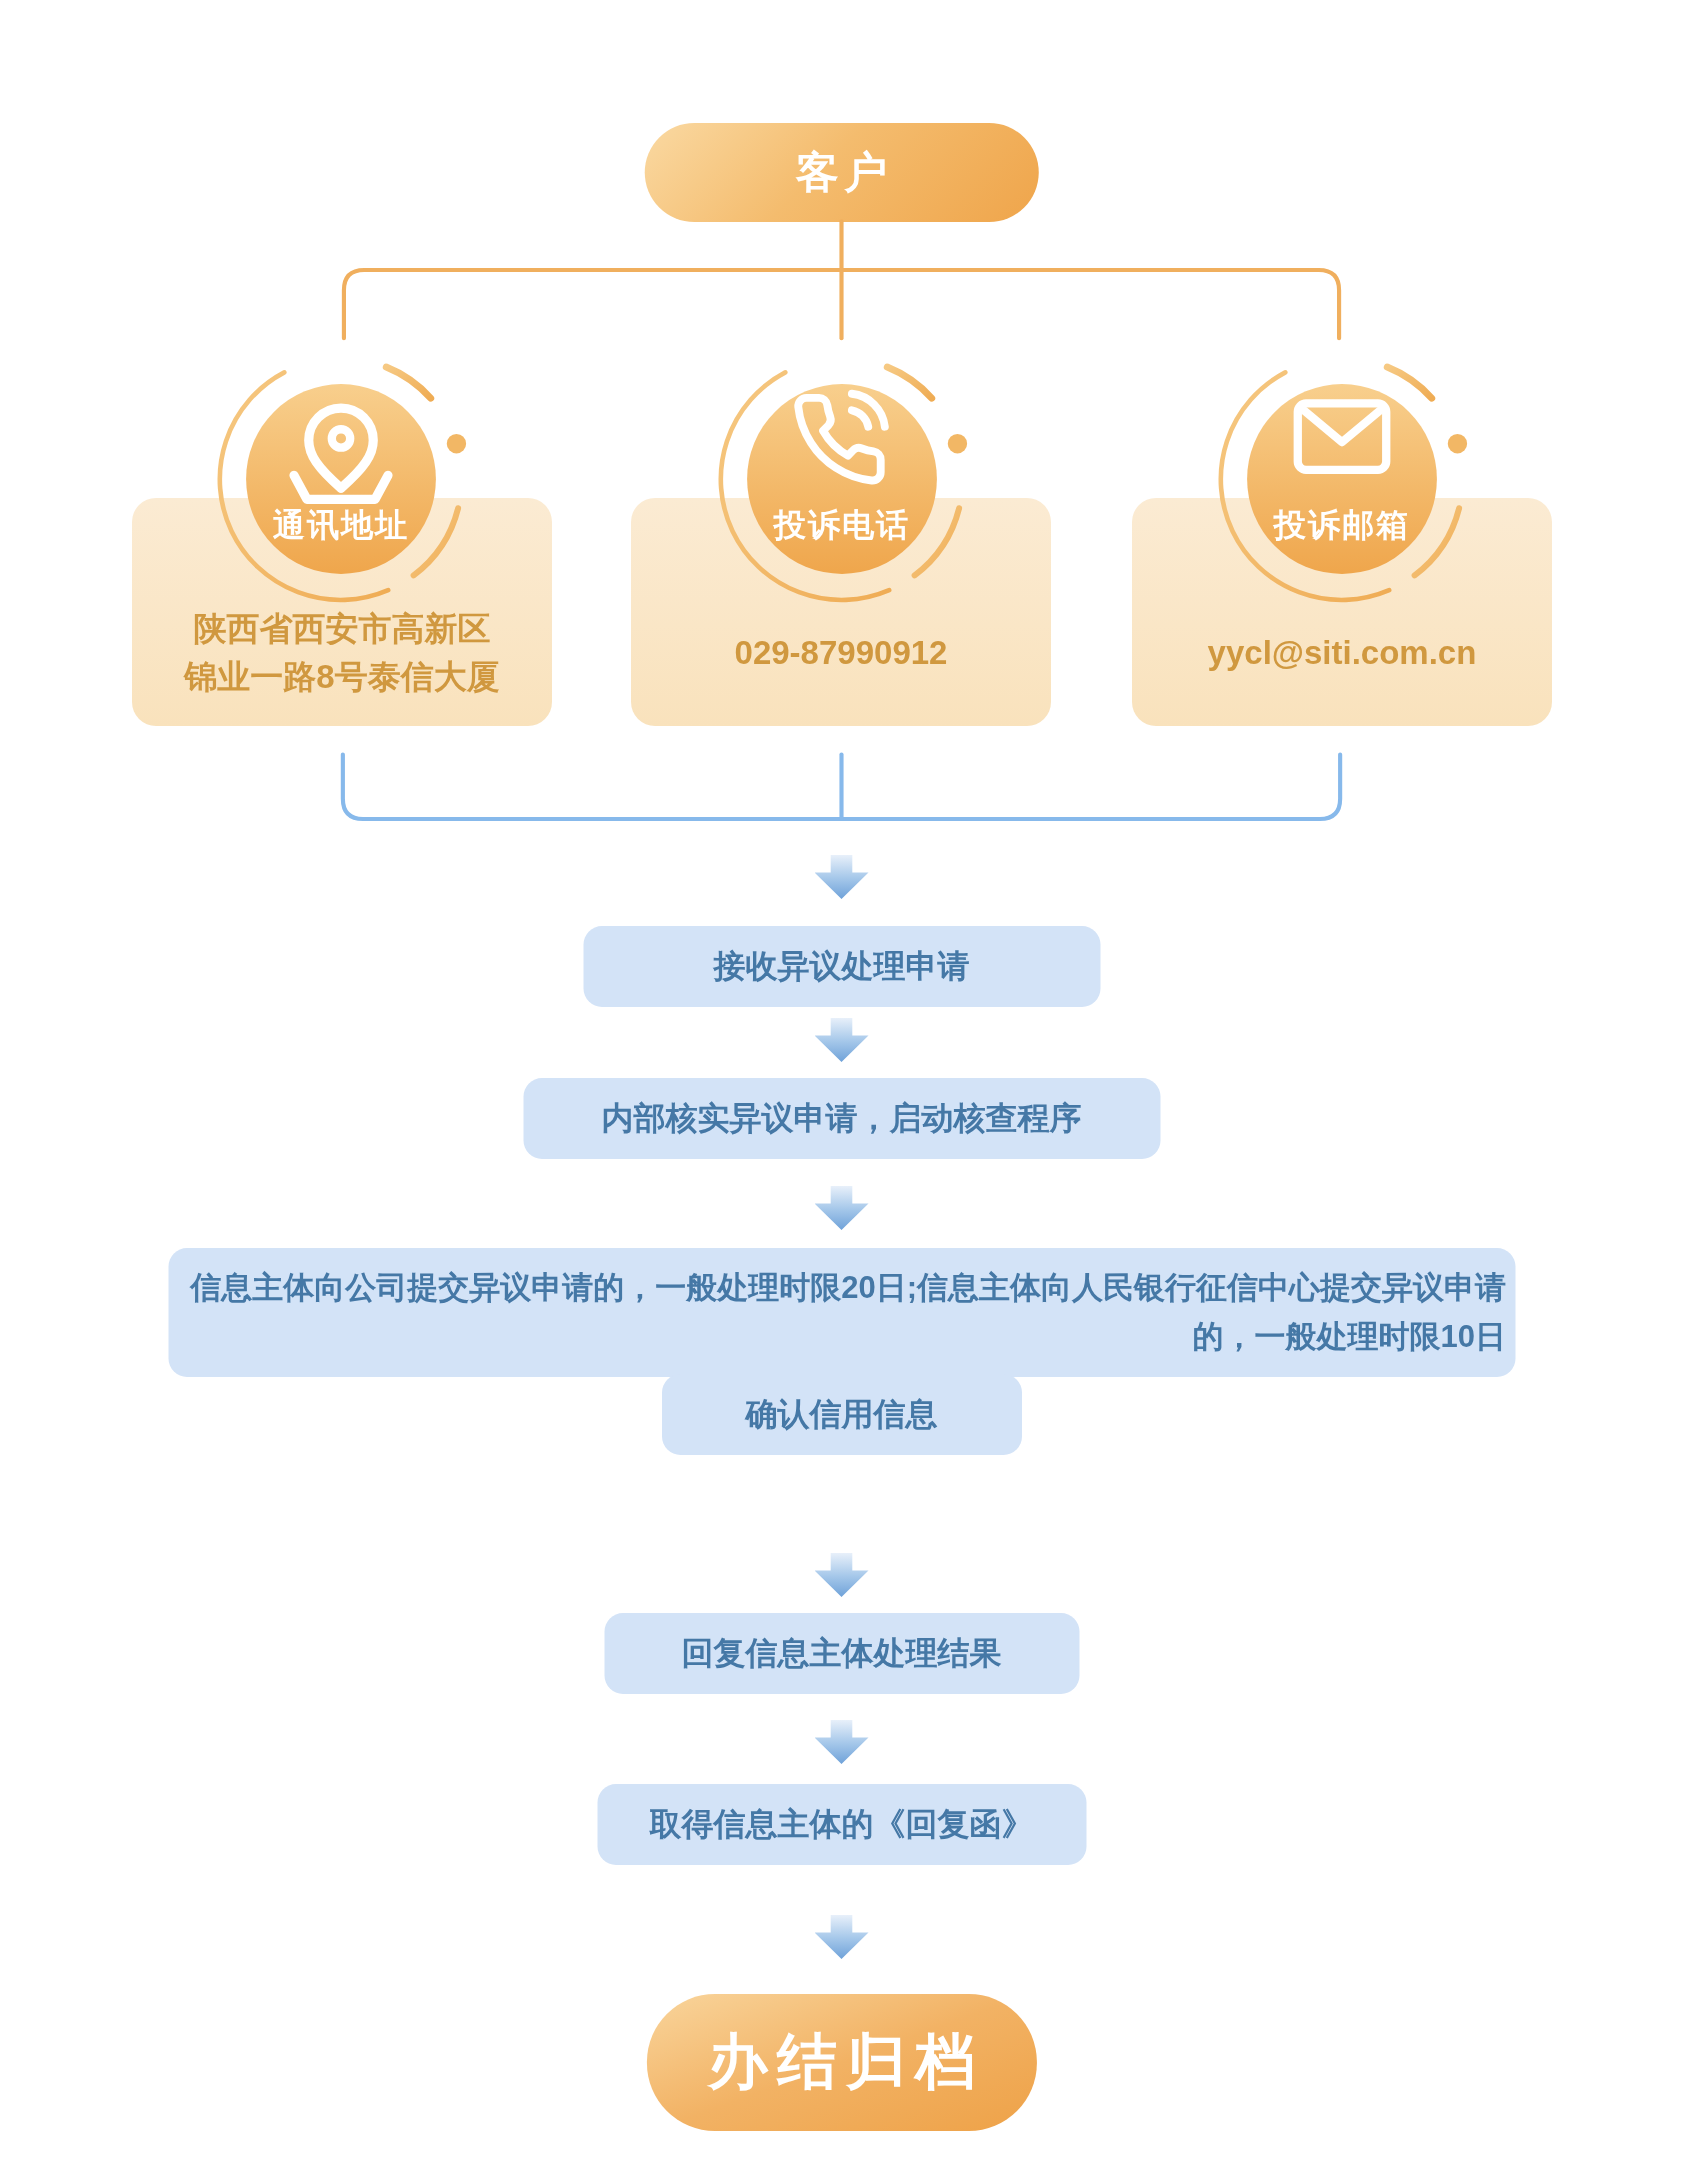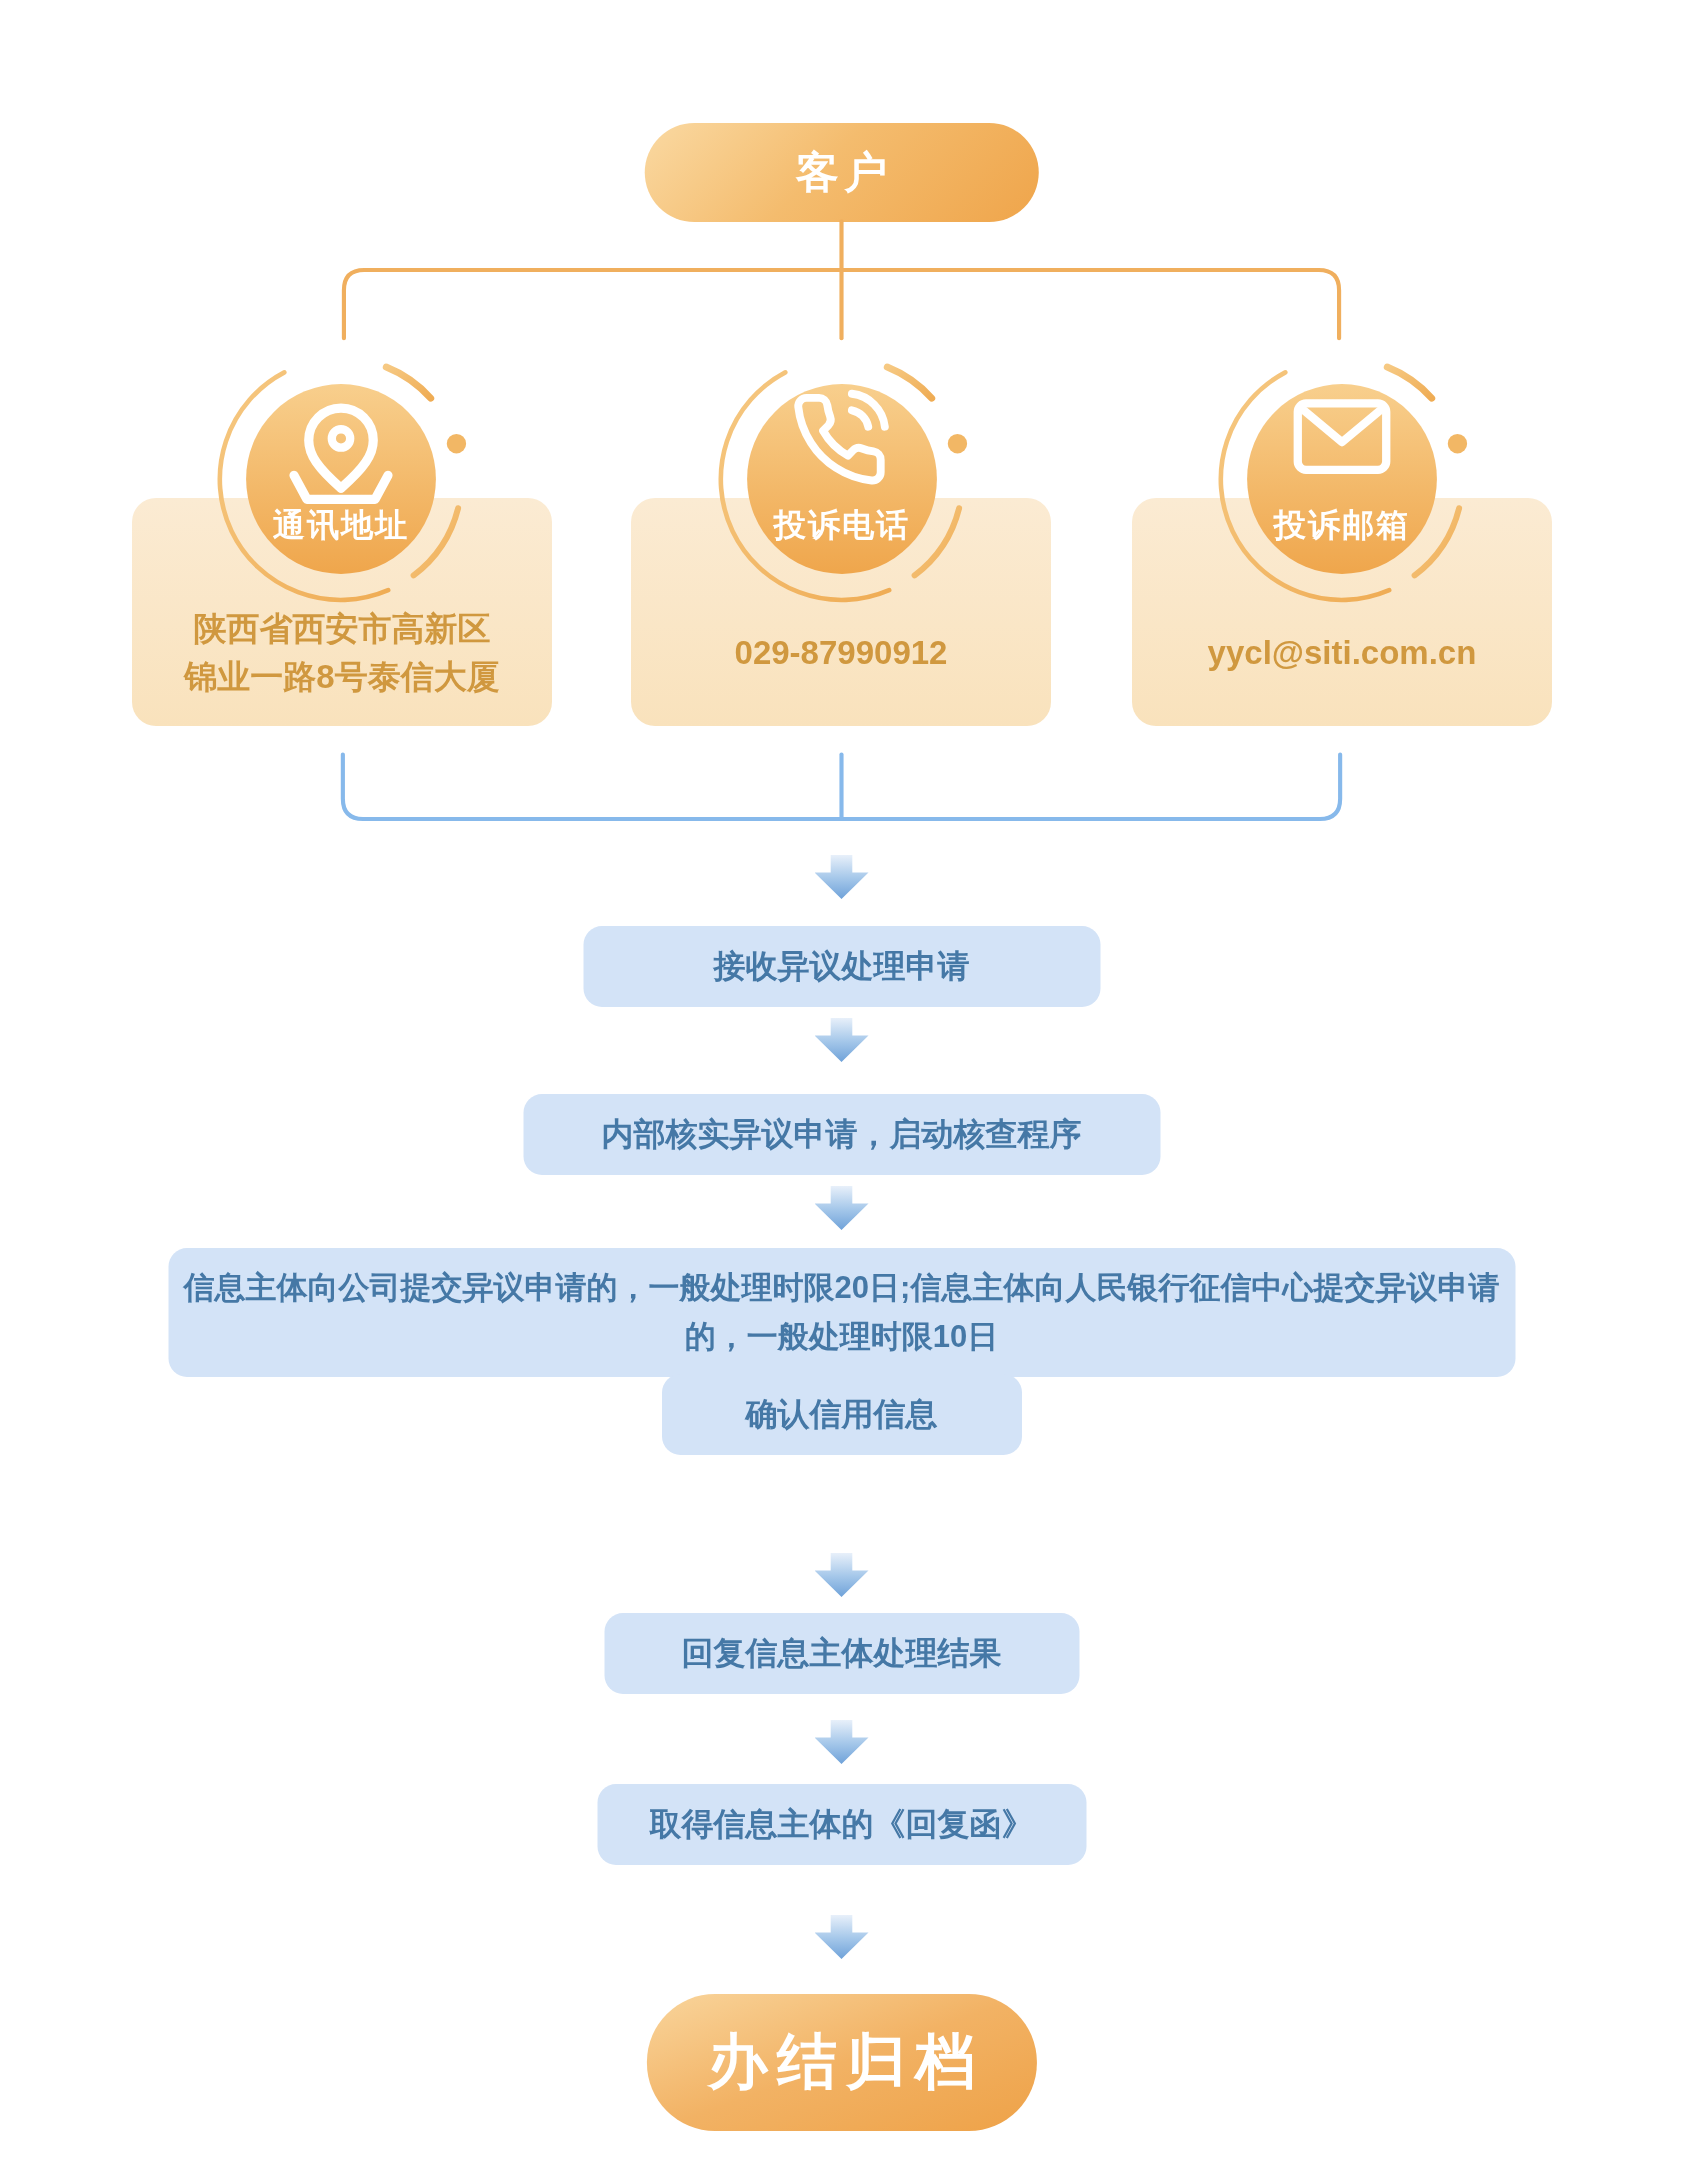--- a/index.html
+++ b/index.html
@@ -40,22 +40,22 @@
     fill:#ffffff;letter-spacing:2px;
   }
   
   .step{
     position:absolute;left:50%;transform:translateX(-50%);
     background:#D3E3F7;border-radius:18.5px;box-sizing:border-box;
     display:flex;align-items:center;justify-content:center;
     color:#4578A6;font-size:32px;font-weight:bold;text-align:center;line-height:1.55;
   }
   .s0{top:926px;width:517px;height:81px;}
-  .s1{top:1078px;width:637px;height:81px;margin-top:16px;}
-  .s2{top:1248px;width:1347px;height:129px;font-size:31px;padding:0 9px;}
+  .s1{top:1078px;width:637px;height:81px;}
+  .s2{top:1248px;width:1347px;height:129px;font-size:31px;padding:0 9px;text-align:right;}
   .s3{top:1374px;width:360px;height:81px;}
   .s4{top:1613px;width:475px;height:81px;}
   .s5{top:1784px;width:489px;height:81px;}
   
   .arrow{
     position:absolute;left:50%;transform:translateX(-50%);
     width:54px;height:44px;
     background:linear-gradient(180deg,#E8F0FA 0%,#A6C8EA 52%,#6FA2D9 100%);
     clip-path:polygon(30% 0,70% 0,70% 40%,100% 40%,50% 100%,0 40%,30% 40%);
   }

